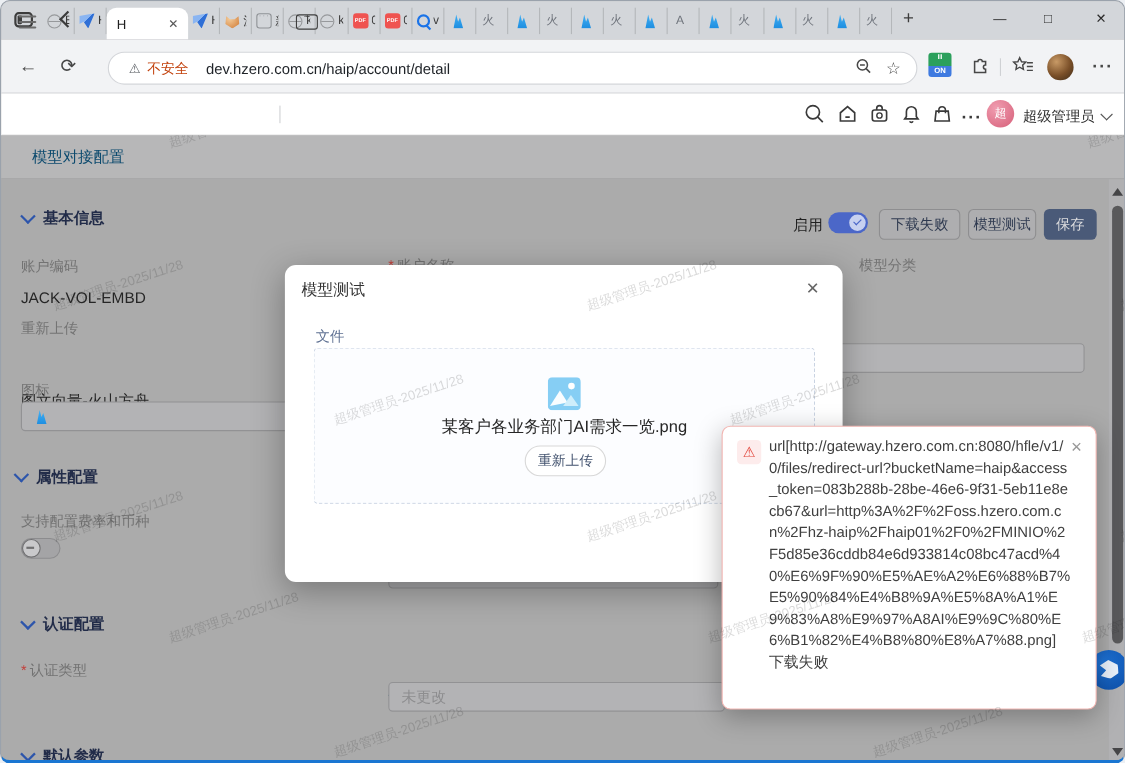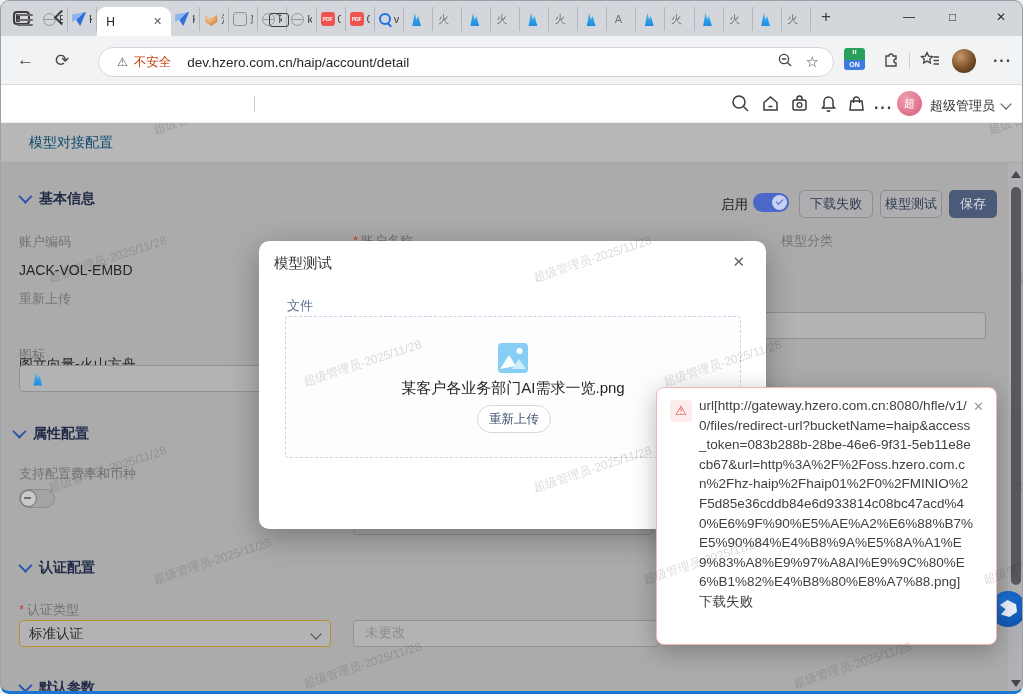--- a/index.html
+++ b/index.html
@@ -66,21 +66,21 @@
   .titleband{position:absolute;left:0;top:122px;width:100%;height:40px;background:#b7b7b8;border-bottom:1px solid #a5a5a6;box-sizing:border-box;}
   .pagetitle{position:absolute;left:28px;top:133px;font-size:14px;color:#0c4a6e;}
   .chev{display:inline-block;width:8px;height:8px;border-right:2px solid #2d55ab;border-bottom:2px solid #2d55ab;transform:rotate(45deg) translateY(-2px);margin-right:10px;}
   .sechead{position:absolute;font-size:14px;font-weight:bold;color:#222c49;}
   .flabel{position:absolute;font-size:13px;color:#737373;}
   .fvalue{position:absolute;font-size:14px;color:#262626;}
   .req{color:#c2413c;margin-right:3px;}
   .ginput{position:absolute;height:27px;background:#b3b3b5;border:1px solid #929294;border-radius:4px;box-sizing:border-box;display:flex;align-items:center;padding:0 9px;cursor:text;}
   .gsel{border:1.5px solid #b7922c;}
   .gsel .selcaret{position:absolute;right:10px;top:9px;width:7px;height:7px;border-right:1.6px solid #4f4f4f;border-bottom:1.6px solid #4f4f4f;transform:rotate(45deg);}
-  .ginput input{border:none;background:transparent;outline:none;font-size:13.5px;color:#2b2b2b;width:100%;font-family:Liberation Mono, monospace;}
+  .ginput input{border:none;background:transparent;outline:none;font-size:13.5px;color:#2b2b2b;width:100%;font-family:Liberation Serif, serif;}
   .ginput input::placeholder{color:#8d8d8f;}
   .toggle{position:absolute;width:36px;height:19px;border-radius:10px;cursor:pointer;}
   .tog-on{background:#4b67c8;}
   .tog-on .knob{position:absolute;right:2px;top:2px;width:15px;height:15px;border-radius:50%;background:#c7d1f0;}
   .tog-on .knob::before{content:"";position:absolute;left:4px;top:4px;width:6px;height:3px;border-left:1.6px solid #4b67c8;border-bottom:1.6px solid #4b67c8;transform:rotate(-45deg);}
   .tog-off{background:#a4a4a6;border:1px solid #8c8c8e;box-sizing:border-box;}
   .tog-off .knob{position:absolute;left:0px;top:0px;width:17px;height:17px;border-radius:50%;background:#c9c9cb;border:1.4px solid #6f6f71;box-sizing:border-box;}
   .tog-off .knob::before{content:"";position:absolute;left:3px;top:6px;width:7px;height:1.6px;background:#6f6f71;}
   .btn{position:absolute;height:28px;border-radius:5px;font-size:13px;display:flex;align-items:center;justify-content:center;cursor:pointer;box-sizing:border-box;}
   .btn-outline{background:#aeaeb0;border:1px solid #8e8e90;color:#2f3a50;}
@@ -333,24 +333,20 @@
   <div class="sechead" style="left:12px;top:424px;"><span class="chev"></span><span>属性配置</span></div>
   <div class="flabel" style="left:18px;top:464px;">支持配置费率和币种</div>
   <div class="toggle tog-off" style="left:18px;top:488px;">
       <span class="knob"></span>
     </div>
 
   <div class="hiddeninput" style="left:352px;top:506px;width:300px;height:28px;"></div>
 
   <div class="sechead" style="left:18px;top:558px;"><span class="chev"></span><span>认证配置</span></div>
   <div class="flabel" style="left:18px;top:600px;"><span class="req">*</span><span>认证类型</span></div>
-  <div class="ginput gsel" style="left:18px;top:619px;width:312px;">
-    <span style="font-size:13.5px;color:#2b2b2b;">标准认证</span>
-    <span class="selcaret"></span>
-  </div>
   <div class="flabel" style="left:352px;top:600px;color:#0c4a6e;font-size:13.5px;margin-top:20px;">API Key</div>
   <div class="ginput" style="left:352px;top:619px;width:306px;">
     <input type="text" placeholder="未更改" style="">
   </div>
 
   <div class="sechead" style="left:18px;top:678px;"><span class="chev"></span><span>默认参数</span></div>
 
   <div class="scrollbar">
     <div class="sb-arrow sb-up"></div>
     <div class="sb-thumb"></div>

